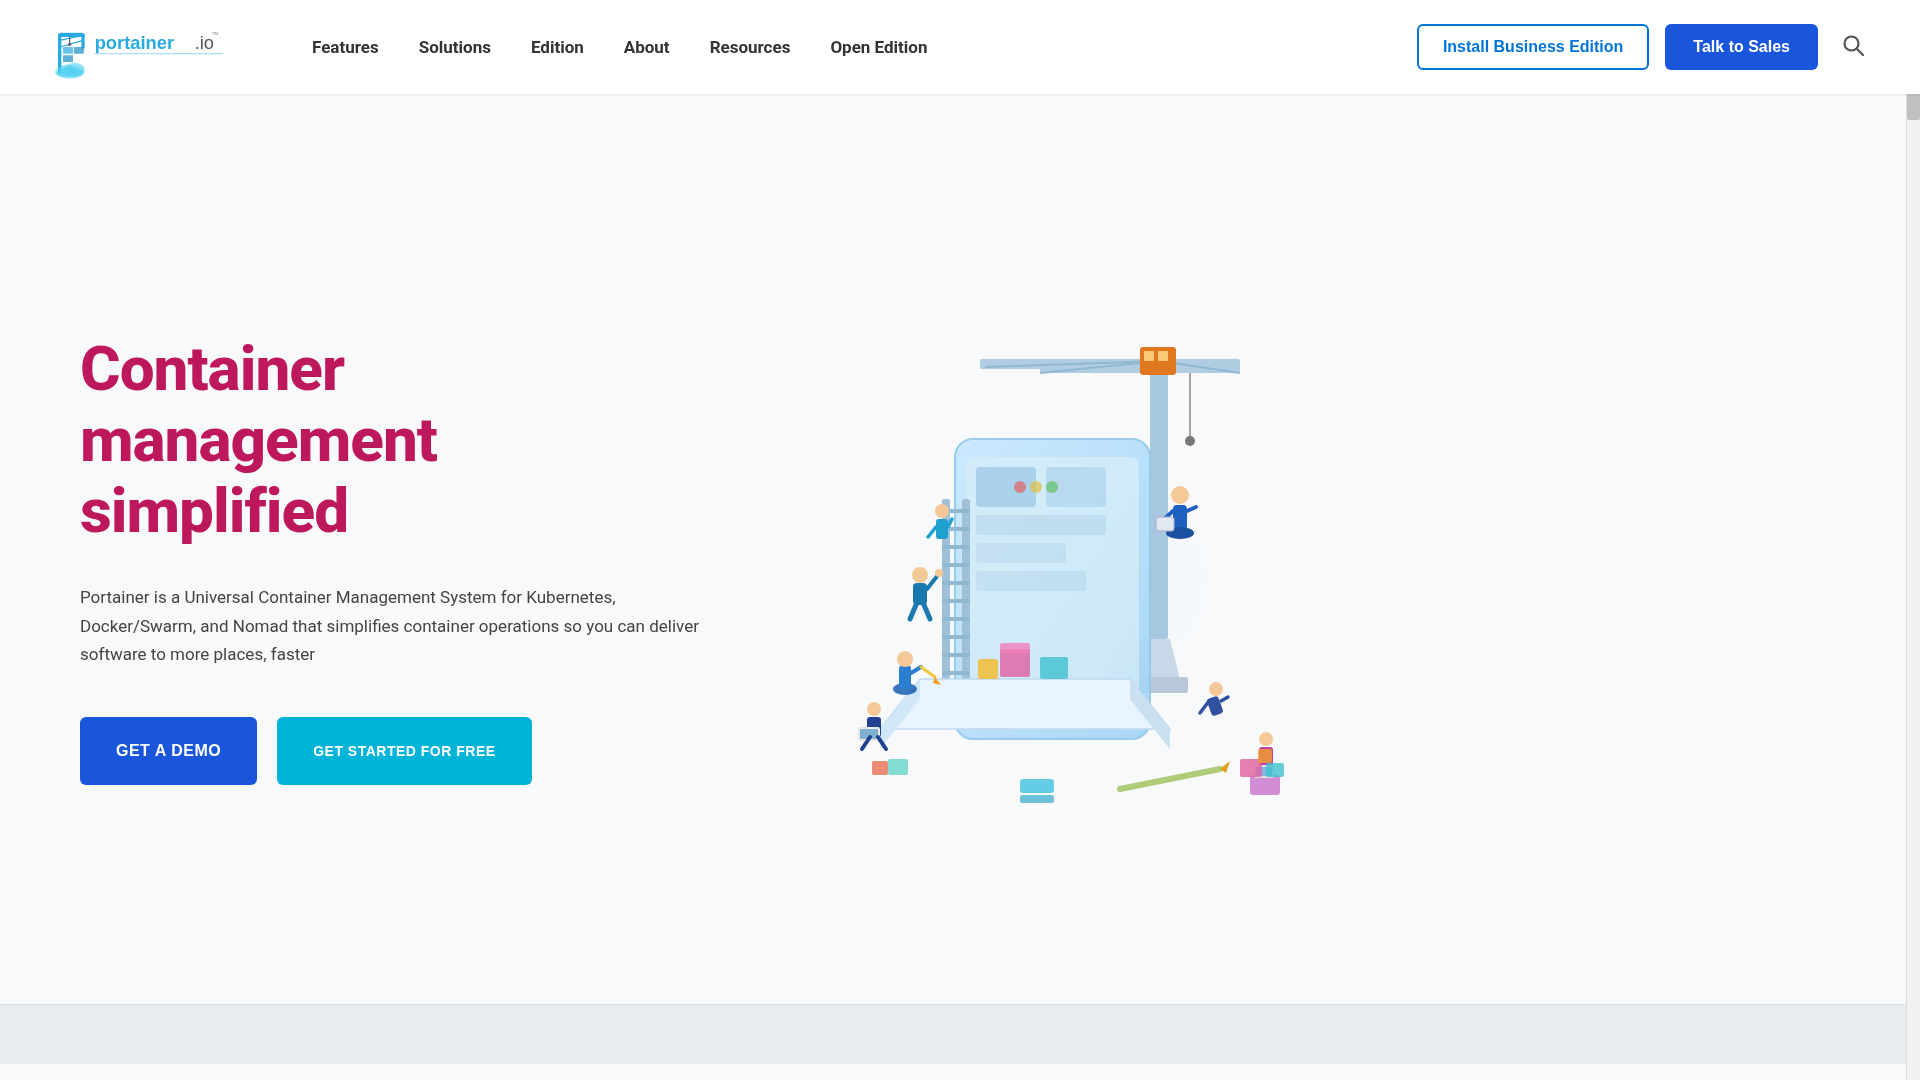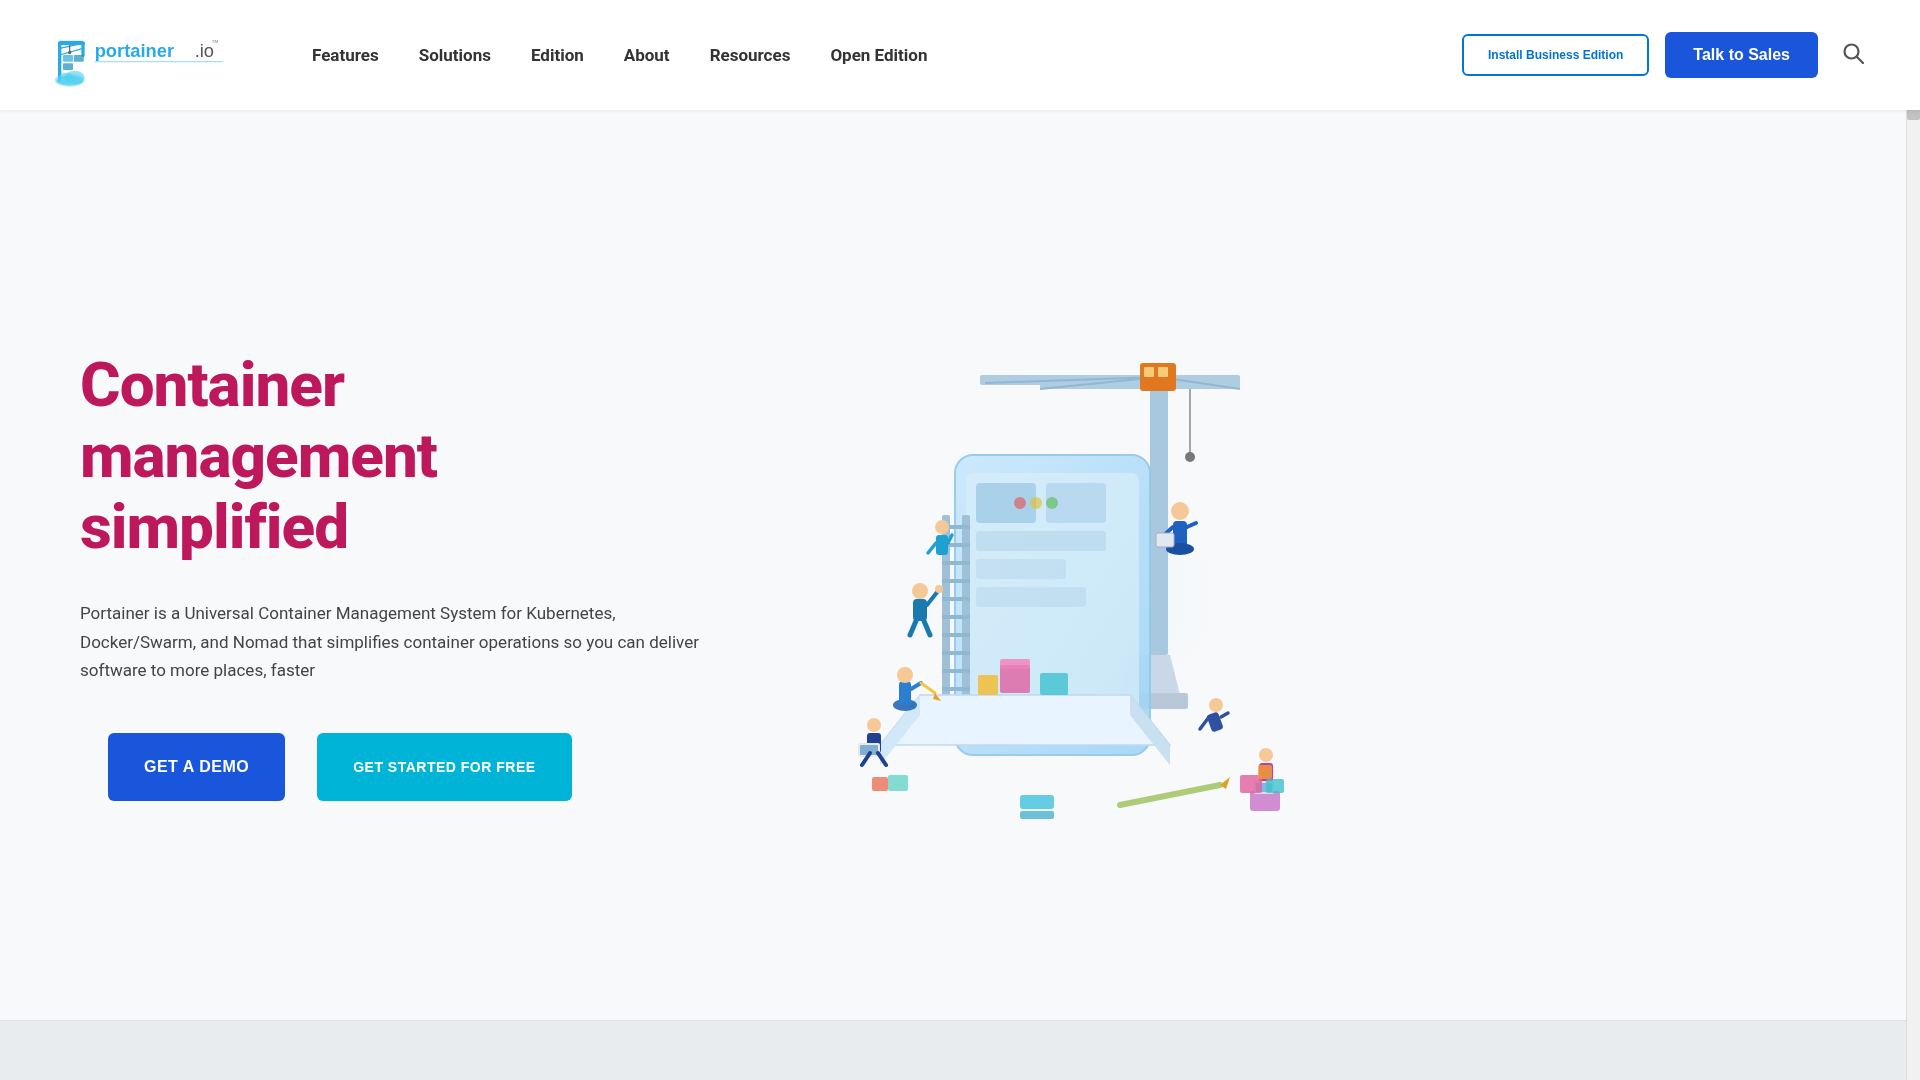--- a/index.html
+++ b/index.html
@@ -6,21 +6,21 @@
     body {
       font-family: -apple-system, BlinkMacSystemFont, 'Segoe UI', Roboto, Oxygen, sans-serif;
       background: #f8f9fa;
       min-height: 1080px;
       overflow-x: hidden;
     }
 
     
     header {
       background: #ffffff;
-      height: 110px;
+      height: 94px;
       display: flex;
       align-items: center;
       padding: 0 48px;
       box-shadow: 0 1px 3px rgba(0,0,0,0.08);
       position: relative;
       z-index: 10;
     }
 
     .logo-area {
       display: flex;
@@ -57,21 +57,21 @@
     .header-actions {
       display: flex;
       align-items: center;
       gap: 16px;
     }
 
     .btn-install {
       border: 2px solid #0074d9;
       background: transparent;
       color: #0074d9;
-      font-size: 12px;
+      font-size: 16px;
       font-weight: 600;
       padding: 12px 24px;
       border-radius: 6px;
       cursor: pointer;
       white-space: nowrap;
     }
 
     .btn-talk {
       background: #1a56db;
       color: #ffffff;
@@ -121,23 +121,22 @@
     .hero-desc {
       font-size: 17px;
       color: #444;
       line-height: 1.7;
       margin-bottom: 48px;
       max-width: 640px;
     }
 
     .hero-buttons {
       display: flex;
-      gap: 32px;
+      gap: 20px;
       flex-wrap: wrap;
-      margin-left: 28px;
     }
 
     .btn-demo {
       background: #1a56db;
       color: #fff;
       font-size: 16px;
       font-weight: 700;
       padding: 18px 36px;
       border-radius: 6px;
       cursor: pointer;

